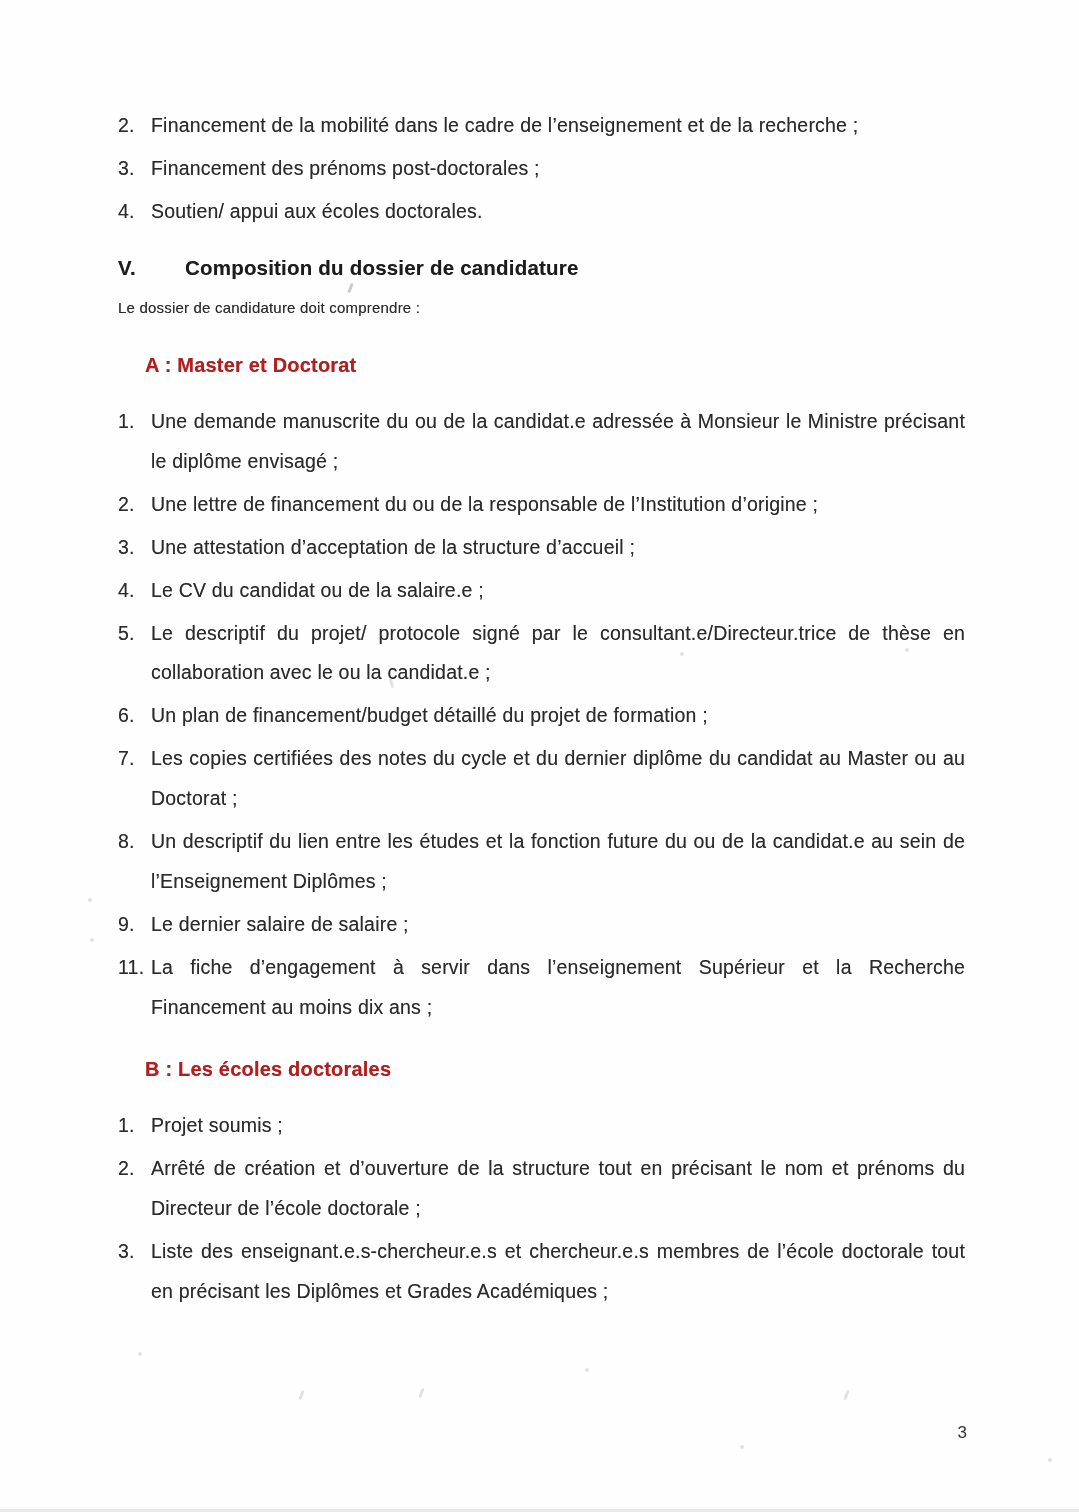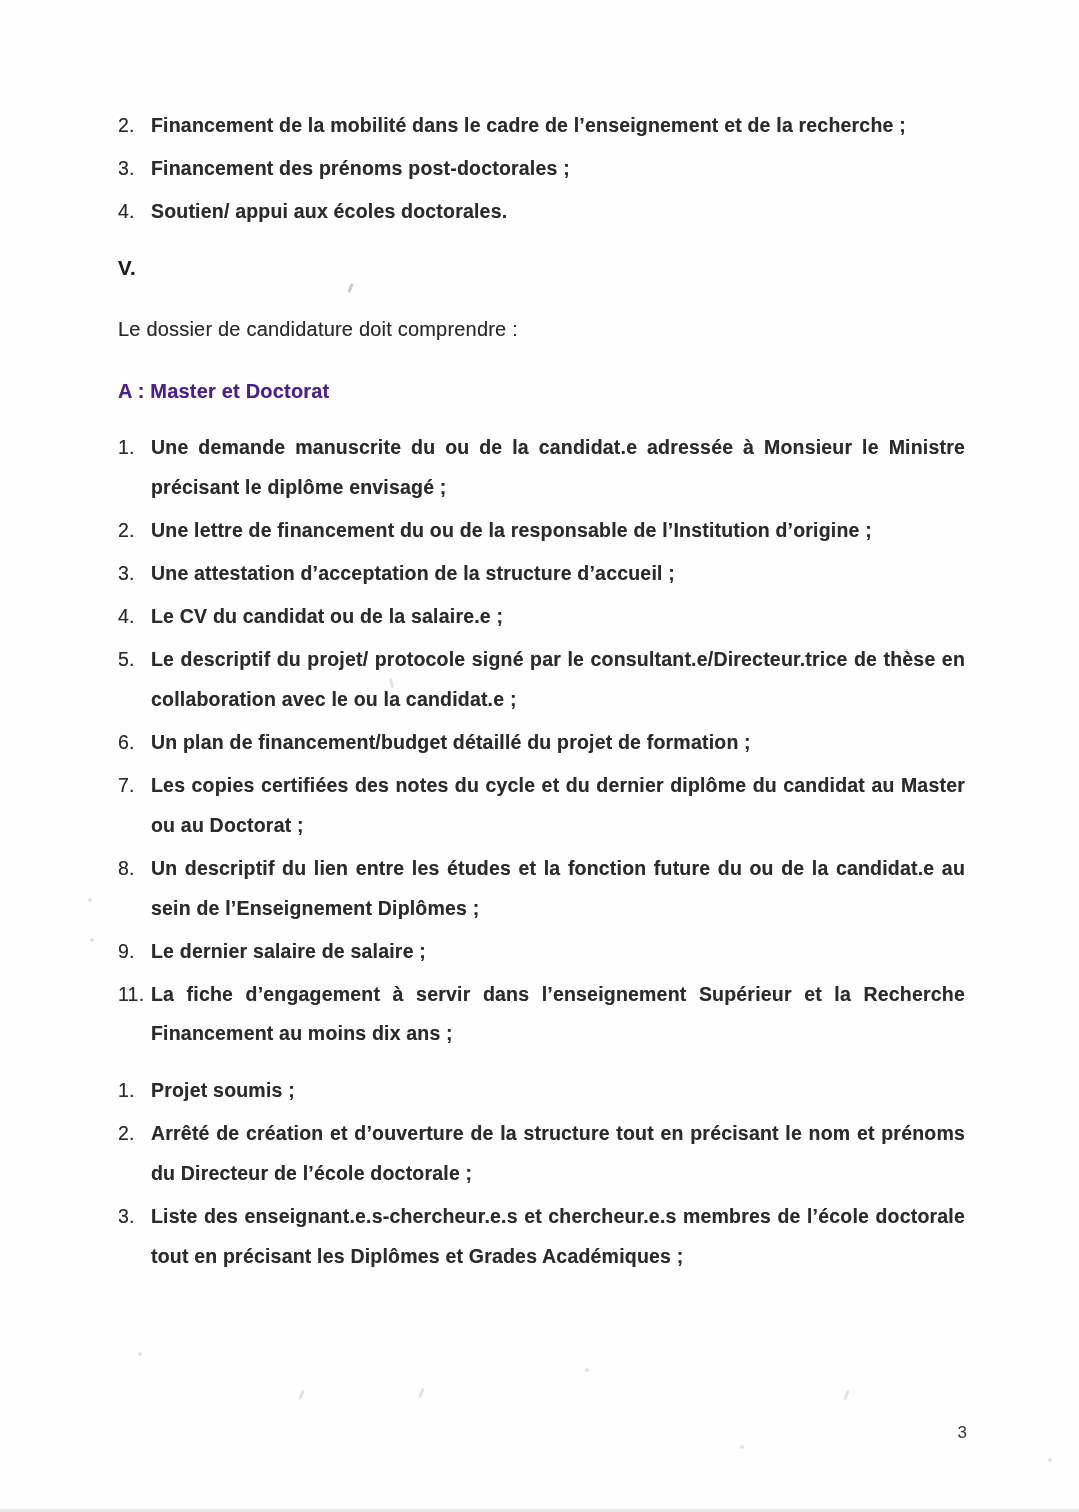--- a/index.html
+++ b/index.html
@@ -41,48 +41,48 @@
     letter-spacing: 0.2px;
   }
   ol.doc-list .num {
     flex: 0 0 33px;
     white-space: nowrap;
   }
   ol.doc-list .txt {
     flex: 1;
     display: block;
     text-align: justify;
-    font-weight: bold;
   }
 
   .heading-v {
     display: flex;
     margin-top: 15px;
     font-weight: bold;
     font-size: 20.5px;
     line-height: 2.0;
     color: #1c1c1c;
     letter-spacing: 0.2px;
   }
   .heading-v .hnum { flex: 0 0 67px; }
 
   .intro {
-    margin-top: 21px;
-    font-size: 20px;
+    margin-top: 5px;
+    font-size: 15px;
     line-height: 2.05;
     letter-spacing: 0.2px;
   }
 
   .subhead {
     margin-top: 21px;
     font-weight: bold;
     font-size: 20px;
     line-height: 2.0;
-    color: #4c1d95;
-    letter-spacing: 0.2px;
+    color: #b91c1c;
+    letter-spacing: 0.2px;
+    margin-left: 27px;
   }
 
   .list-gap { margin-top: 17px; }
 
   .page-number {
     position: absolute;
     right: 112px;
     bottom: 66px;
     font-size: 17px;
     color: #333;
@@ -118,20 +118,21 @@
       <span class="txt">Financement des prénoms post-doctorales ;</span>
     </li>
     <li>
       <span class="num">4.</span>
       <span class="txt">Soutien/ appui aux écoles doctorales.</span>
     </li>
   </ol>
 
   <div class="heading-v">
     <span class="hnum">V.</span>
+    <span class="htitle">Composition du dossier de candidature</span>
   </div>
 
   <p class="intro">Le dossier de candidature doit comprendre :</p>
 
   <h3 class="subhead">A : Master et Doctorat</h3>
 
   <ol class="doc-list list-gap">
     <li>
       <span class="num">1.</span>
       <span class="txt">Une demande manuscrite du ou de la candidat.e adressée à Monsieur le Ministre précisant le diplôme envisagé ;</span>
@@ -167,20 +168,21 @@
     <li>
       <span class="num">9.</span>
       <span class="txt">Le dernier salaire de salaire ;</span>
     </li>
     <li>
       <span class="num">11.</span>
       <span class="txt">La fiche d’engagement à servir dans l’enseignement Supérieur et la Recherche Financement au moins dix ans ;</span>
     </li>
   </ol>
 
+  <h3 class="subhead">B : Les écoles doctorales</h3>
 
   <ol class="doc-list list-gap">
     <li>
       <span class="num">1.</span>
       <span class="txt">Projet soumis ;</span>
     </li>
     <li>
       <span class="num">2.</span>
       <span class="txt">Arrêté de création et d’ouverture de la structure tout en précisant le nom et prénoms du Directeur de l’école doctorale ;</span>
     </li>

